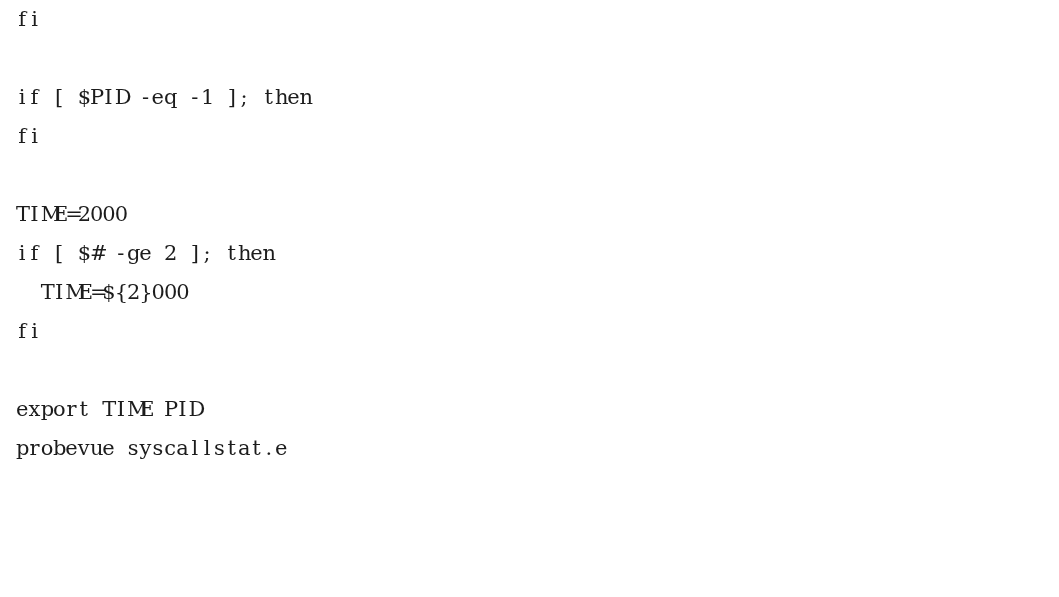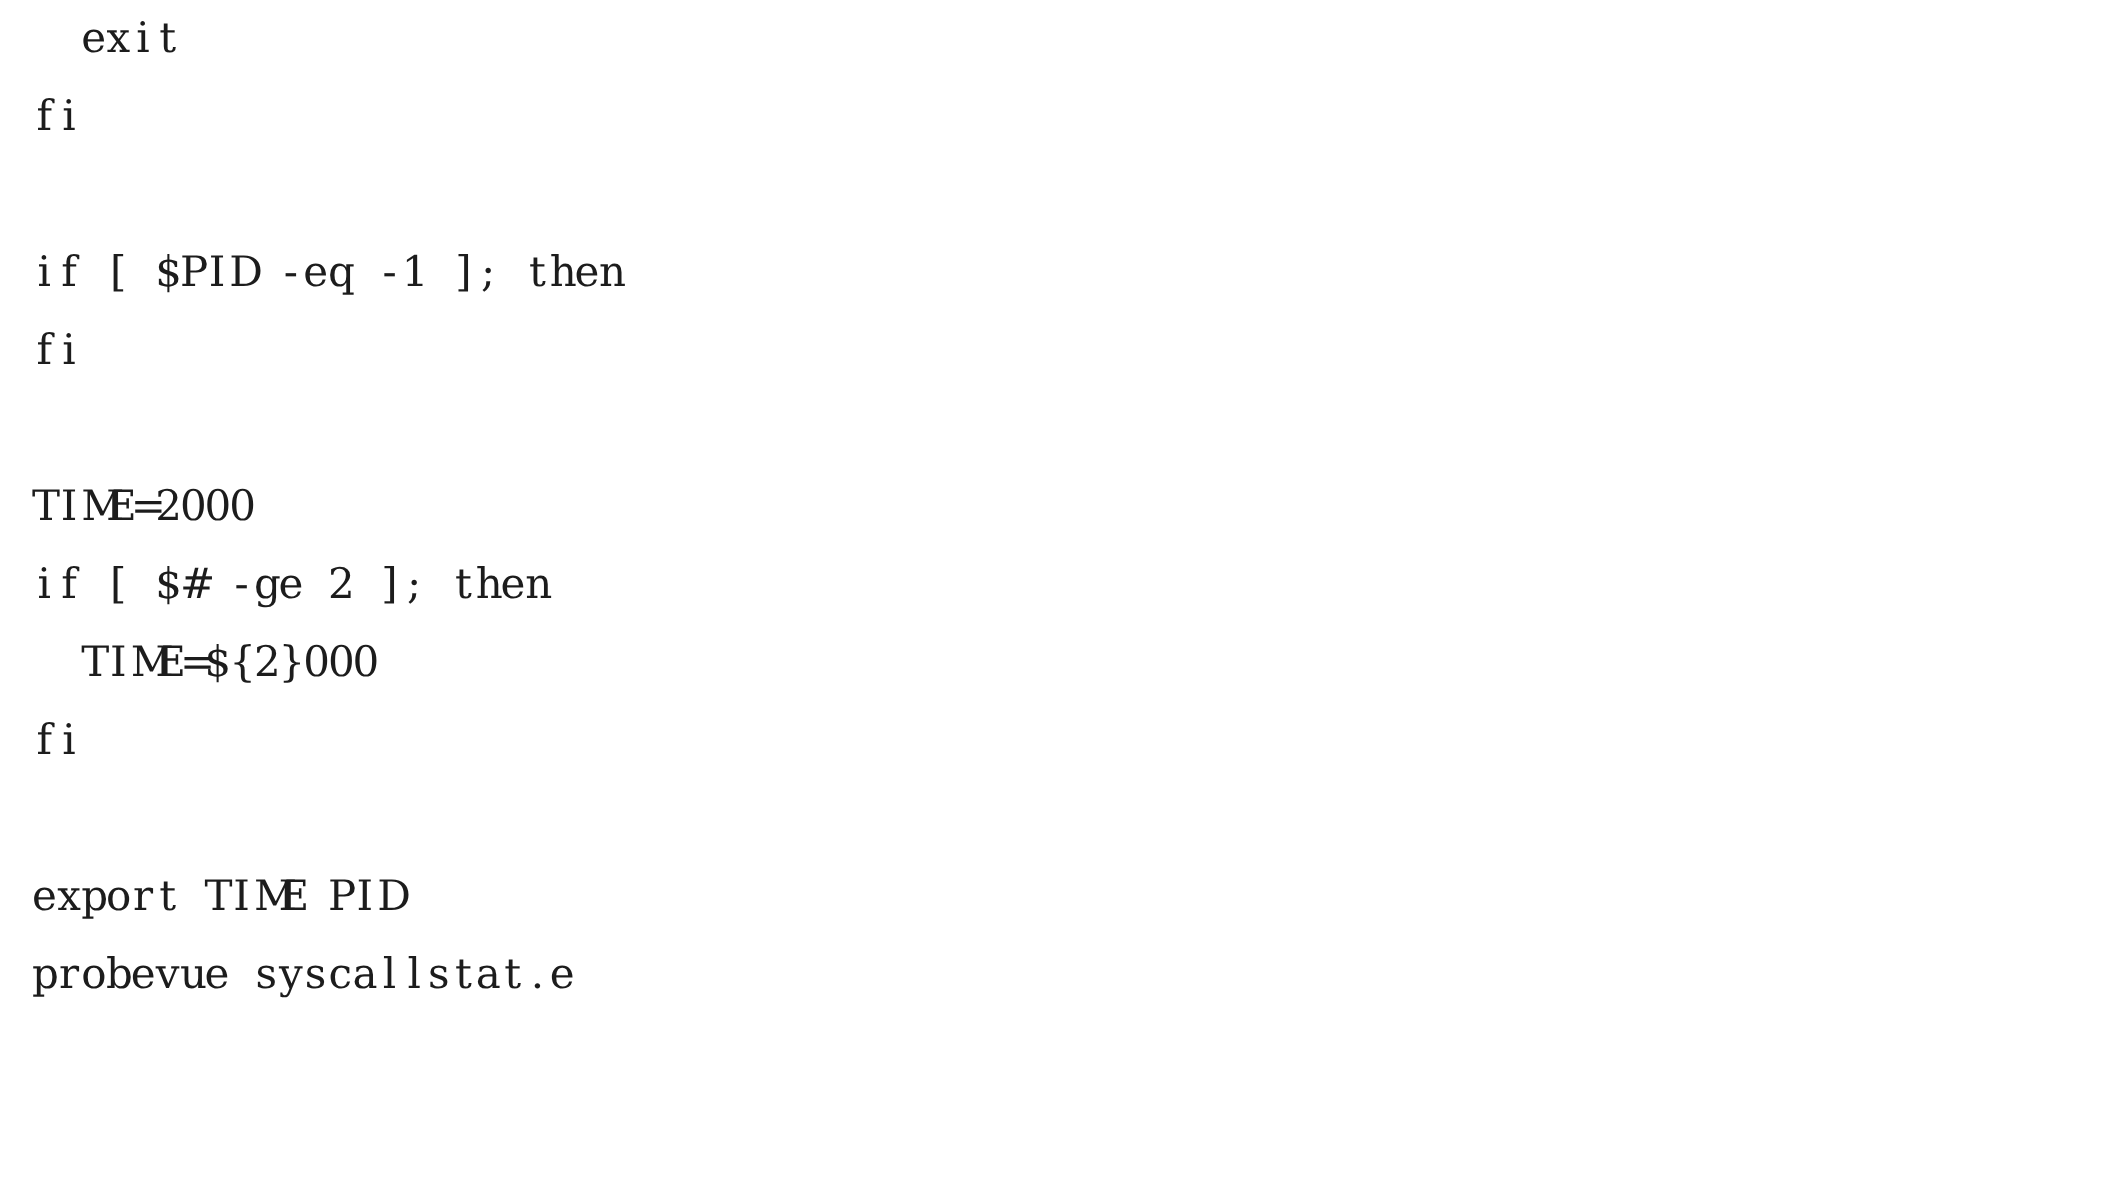--- a/index.html
+++ b/index.html
@@ -44,21 +44,20 @@
     display: inline-block;
     width: 12.33px;
     text-align: center;
     overflow: visible;
   }
 </style>
 </head>
 <body>
 
 <div id="code-listing">
-    <div class="code-line"><span class="ch" style="width: 12.33px;">&nbsp;</span><span class="ch" style="width: 12.33px;">&nbsp;</span><span class="ch" style="width: 12.33px;">e</span><span class="ch" style="width: 12.33px;">x</span><span class="ch" style="width: 12.33px;">i</span><span class="ch" style="width: 12.33px;">t</span></div>
     <div class="code-line"><span class="ch" style="width: 12.33px;">f</span><span class="ch" style="width: 12.33px;">i</span></div>
     <div class="code-line blank-line">&nbsp;</div>
     <div class="code-line"><span class="ch" style="width: 12.33px;">i</span><span class="ch" style="width: 12.33px;">f</span><span class="ch" style="width: 12.33px;">&nbsp;</span><span class="ch" style="width: 12.33px;">[</span><span class="ch" style="width: 12.33px;">&nbsp;</span><span class="ch" style="width: 12.33px;">$</span><span class="ch" style="width: 12.33px;">P</span><span class="ch" style="width: 12.33px;">I</span><span class="ch" style="width: 12.33px;">D</span><span class="ch" style="width: 12.33px;">&nbsp;</span><span class="ch" style="width: 12.33px;">-</span><span class="ch" style="width: 12.33px;">e</span><span class="ch" style="width: 12.33px;">q</span><span class="ch" style="width: 12.33px;">&nbsp;</span><span class="ch" style="width: 12.33px;">-</span><span class="ch" style="width: 12.33px;">1</span><span class="ch" style="width: 12.33px;">&nbsp;</span><span class="ch" style="width: 12.33px;">]</span><span class="ch" style="width: 12.33px;">;</span><span class="ch" style="width: 12.33px;">&nbsp;</span><span class="ch" style="width: 12.33px;">t</span><span class="ch" style="width: 12.33px;">h</span><span class="ch" style="width: 12.33px;">e</span><span class="ch" style="width: 12.33px;">n</span></div>
     <div class="code-line"><span class="ch" style="width: 12.33px;">f</span><span class="ch" style="width: 12.33px;">i</span></div>
     <div class="code-line blank-line">&nbsp;</div>
     <div class="code-line"><span class="ch" style="width: 12.33px;">T</span><span class="ch" style="width: 12.33px;">I</span><span class="ch" style="width: 12.33px;">M</span><span class="ch" style="width: 12.33px;">E</span><span class="ch" style="width: 12.33px;">=</span><span class="ch" style="width: 12.33px;">2</span><span class="ch" style="width: 12.33px;">0</span><span class="ch" style="width: 12.33px;">0</span><span class="ch" style="width: 12.33px;">0</span></div>
     <div class="code-line"><span class="ch" style="width: 12.33px;">i</span><span class="ch" style="width: 12.33px;">f</span><span class="ch" style="width: 12.33px;">&nbsp;</span><span class="ch" style="width: 12.33px;">[</span><span class="ch" style="width: 12.33px;">&nbsp;</span><span class="ch" style="width: 12.33px;">$</span><span class="ch" style="width: 12.33px;">#</span><span class="ch" style="width: 12.33px;">&nbsp;</span><span class="ch" style="width: 12.33px;">-</span><span class="ch" style="width: 12.33px;">g</span><span class="ch" style="width: 12.33px;">e</span><span class="ch" style="width: 12.33px;">&nbsp;</span><span class="ch" style="width: 12.33px;">2</span><span class="ch" style="width: 12.33px;">&nbsp;</span><span class="ch" style="width: 12.33px;">]</span><span class="ch" style="width: 12.33px;">;</span><span class="ch" style="width: 12.33px;">&nbsp;</span><span class="ch" style="width: 12.33px;">t</span><span class="ch" style="width: 12.33px;">h</span><span class="ch" style="width: 12.33px;">e</span><span class="ch" style="width: 12.33px;">n</span></div>
     <div class="code-line"><span class="ch" style="width: 12.33px;">&nbsp;</span><span class="ch" style="width: 12.33px;">&nbsp;</span><span class="ch" style="width: 12.33px;">T</span><span class="ch" style="width: 12.33px;">I</span><span class="ch" style="width: 12.33px;">M</span><span class="ch" style="width: 12.33px;">E</span><span class="ch" style="width: 12.33px;">=</span><span class="ch" style="width: 12.33px;">$</span><span class="ch" style="width: 12.33px;">{</span><span class="ch" style="width: 12.33px;">2</span><span class="ch" style="width: 12.33px;">}</span><span class="ch" style="width: 12.33px;">0</span><span class="ch" style="width: 12.33px;">0</span><span class="ch" style="width: 12.33px;">0</span></div>
     <div class="code-line"><span class="ch" style="width: 12.33px;">f</span><span class="ch" style="width: 12.33px;">i</span></div>
     <div class="code-line blank-line">&nbsp;</div>

